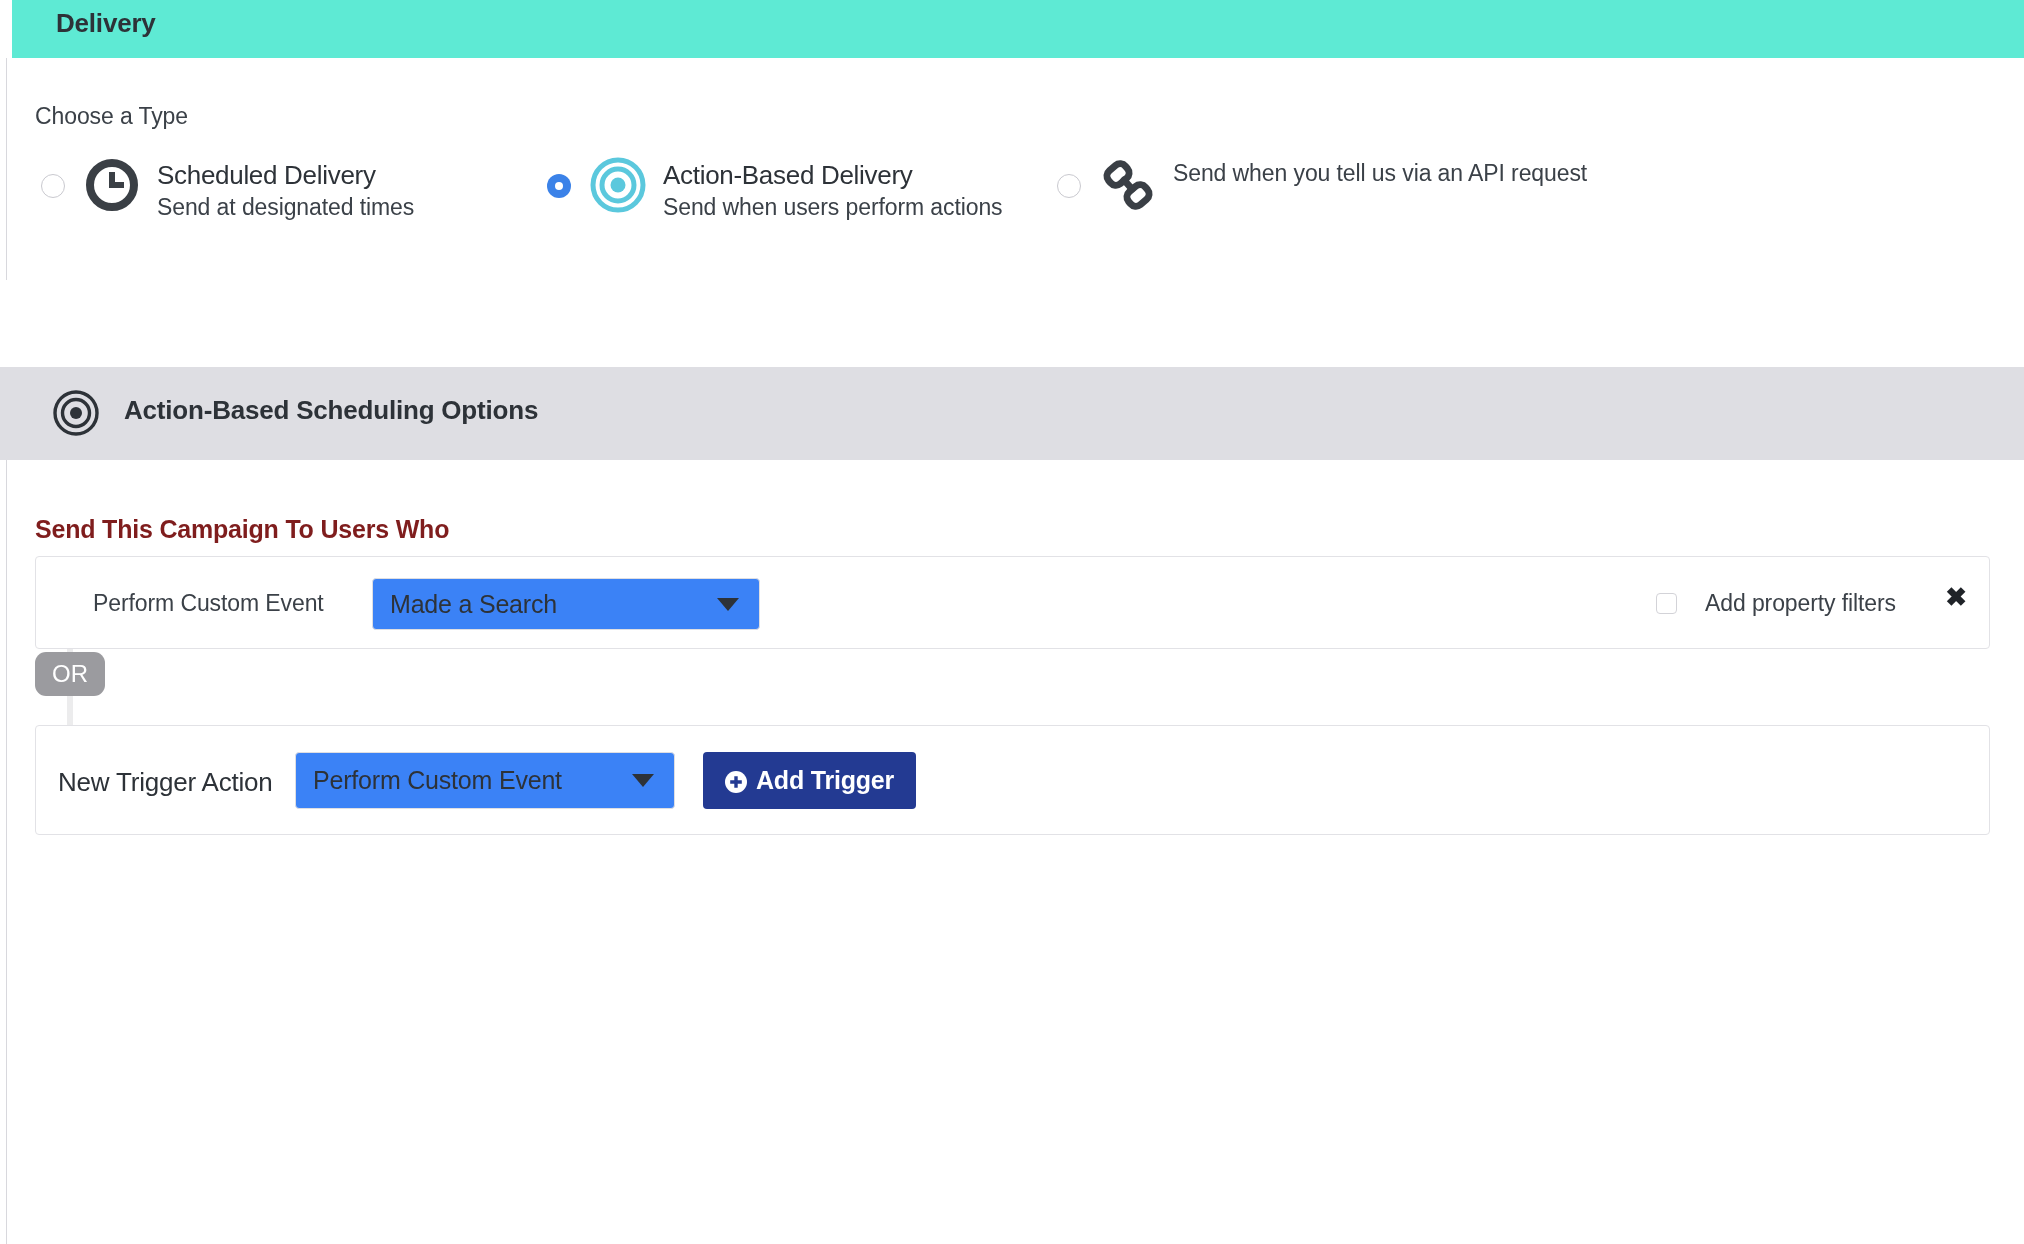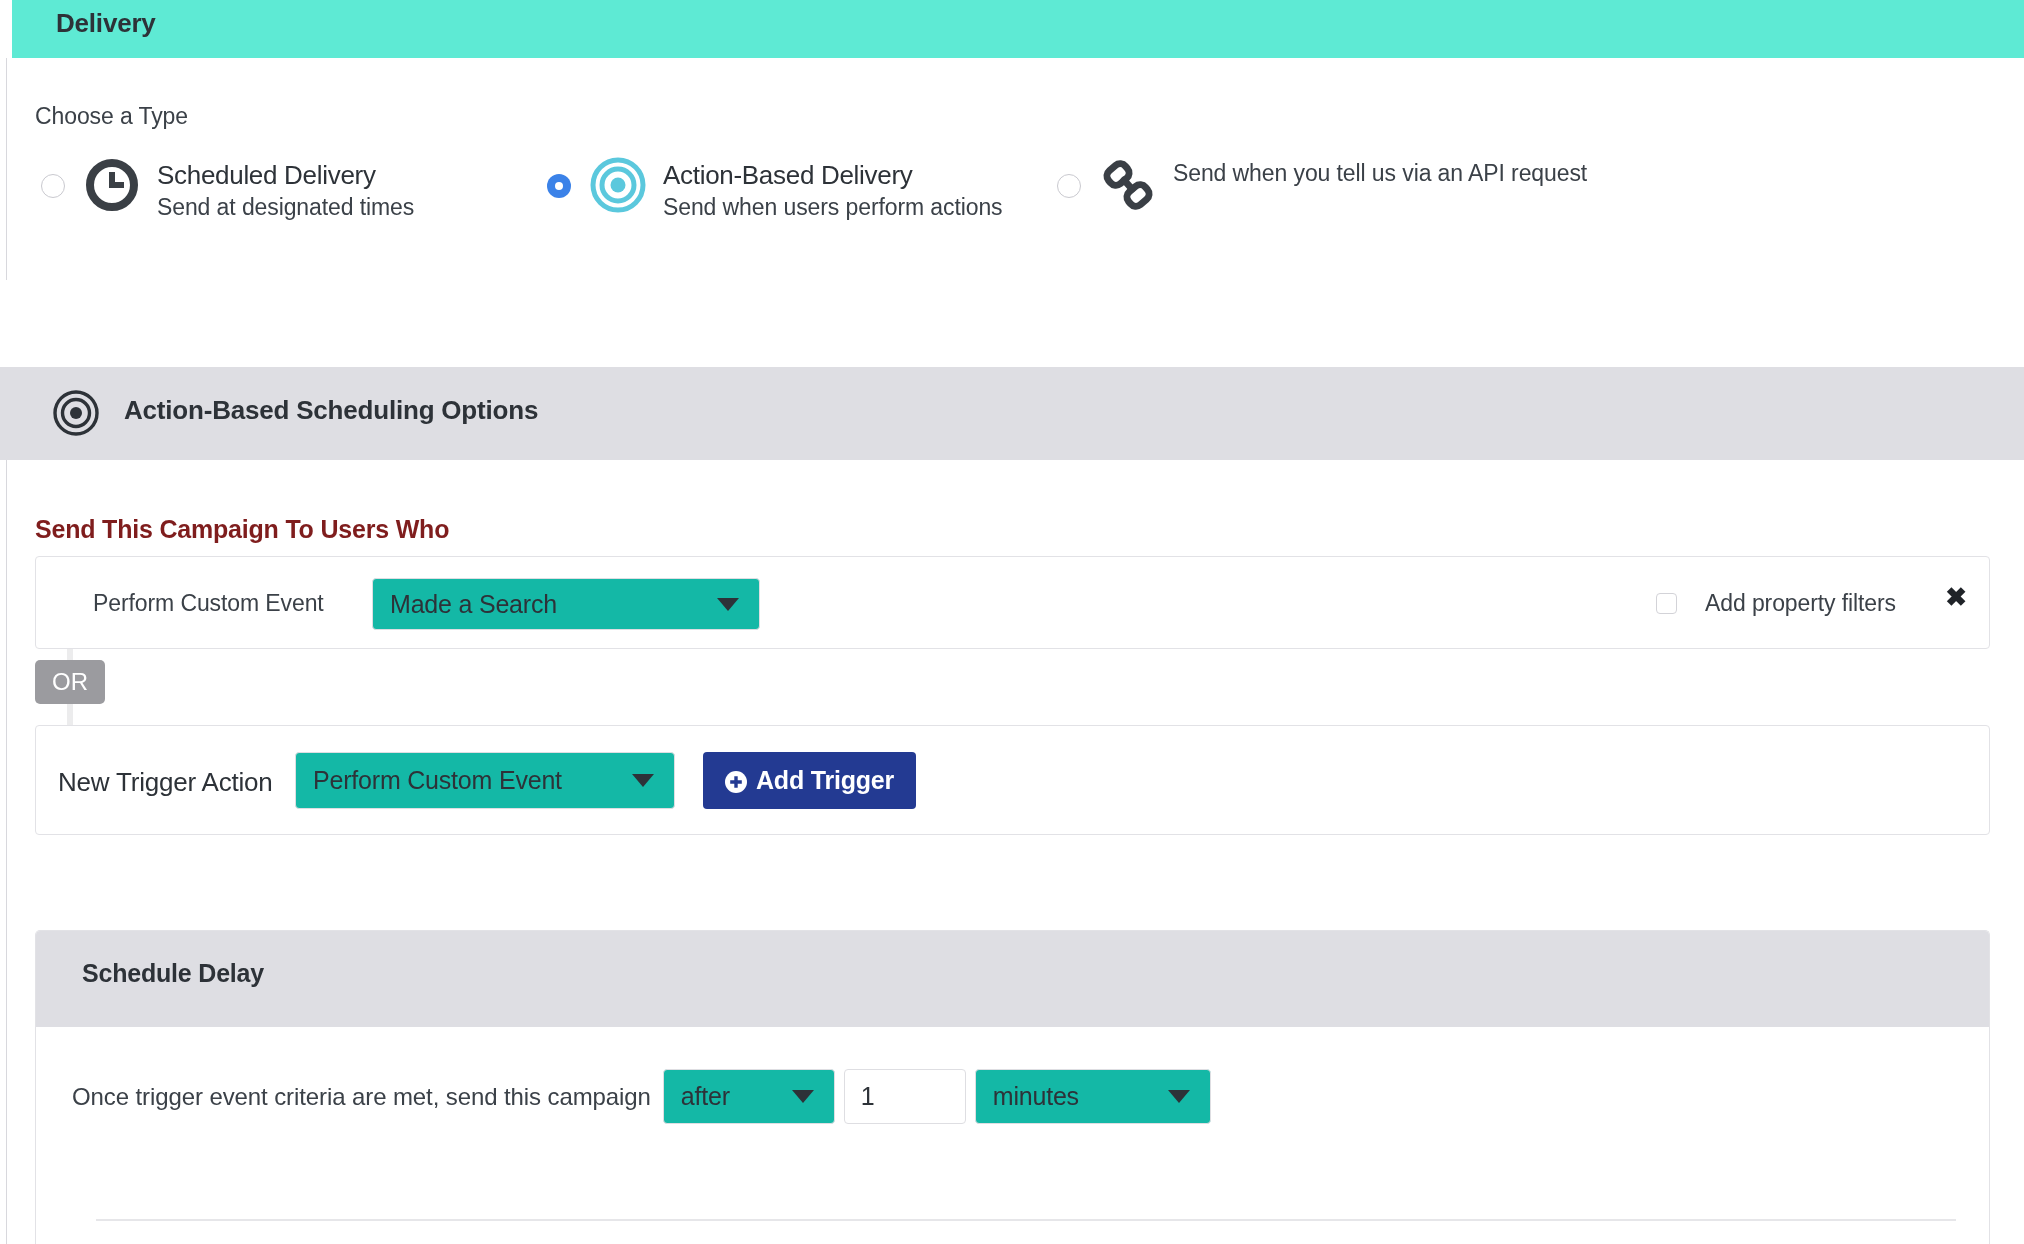--- a/index.html
+++ b/index.html
@@ -193,21 +193,21 @@
     position: absolute;
     left: 57px;
     top: 33px;
     font-size: 23px;
     color: #3b4148;
     letter-spacing: -0.1px;
   }
 
   .select-box {
     position: absolute;
-    background: #14b8a6;
+    background: #3b82f6;
     border: 1px solid #dedee2;
     border-radius: 4px;
     box-sizing: border-box;
     display: flex;
     align-items: center;
     padding-left: 17px;
     padding-right: 20px;
     justify-content: space-between;
   }
   .select-box .sel-value {
@@ -271,25 +271,25 @@
     position: absolute;
     left: 60px;
     top: 189px;
     width: 6px;
     height: 76px;
     background: #ececed;
   }
   #or-badge {
     position: absolute;
     left: 28px;
-    top: 200px;
+    top: 192px;
     width: 70px;
     height: 44px;
     background: #9b9b9f;
-    border-radius: 5px;
+    border-radius: 11px;
     color: #ffffff;
     font-size: 24px;
     letter-spacing: -0.1px;
     display: flex;
     align-items: center;
     justify-content: center;
   }
 
   #new-trigger-label {
     position: absolute;
@@ -517,37 +517,14 @@
       <span class="plus-circle">
         <svg viewBox="0 0 22 22" width="22" height="22" aria-hidden="true">
           <circle cx="11" cy="11" r="11" fill="#ffffff"></circle>
           <path d="M11 5.2 L11 16.8 M5.2 11 L16.8 11" stroke="#233a92" stroke-width="3.4" stroke-linecap="butt"></path>
         </svg>
       </span>
       <span>Add Trigger</span>
     </button>
   </div>
 
-  <div id="delay-panel">
-    <div id="delay-panel-header">
-      <div class="dp-title">Schedule Delay</div>
-    </div>
-
-    <div id="delay-row">
-      <span id="delay-sentence">Once trigger event criteria are met, send this campaign</span>
-
-      <span class="select-box" id="after-select">
-        <span class="sel-value">after</span>
-        <span class="caret"></span>
-      </span>
-
-      <input id="delay-value-input" type="text" value="1" style="">
-
-      <span class="select-box" id="unit-select">
-        <span class="sel-value">minutes</span>
-        <span class="caret"></span>
-      </span>
-    </div>
-
-    <div id="delay-divider"></div>
-  </div>
 
 </div>
 
 </body></html>

